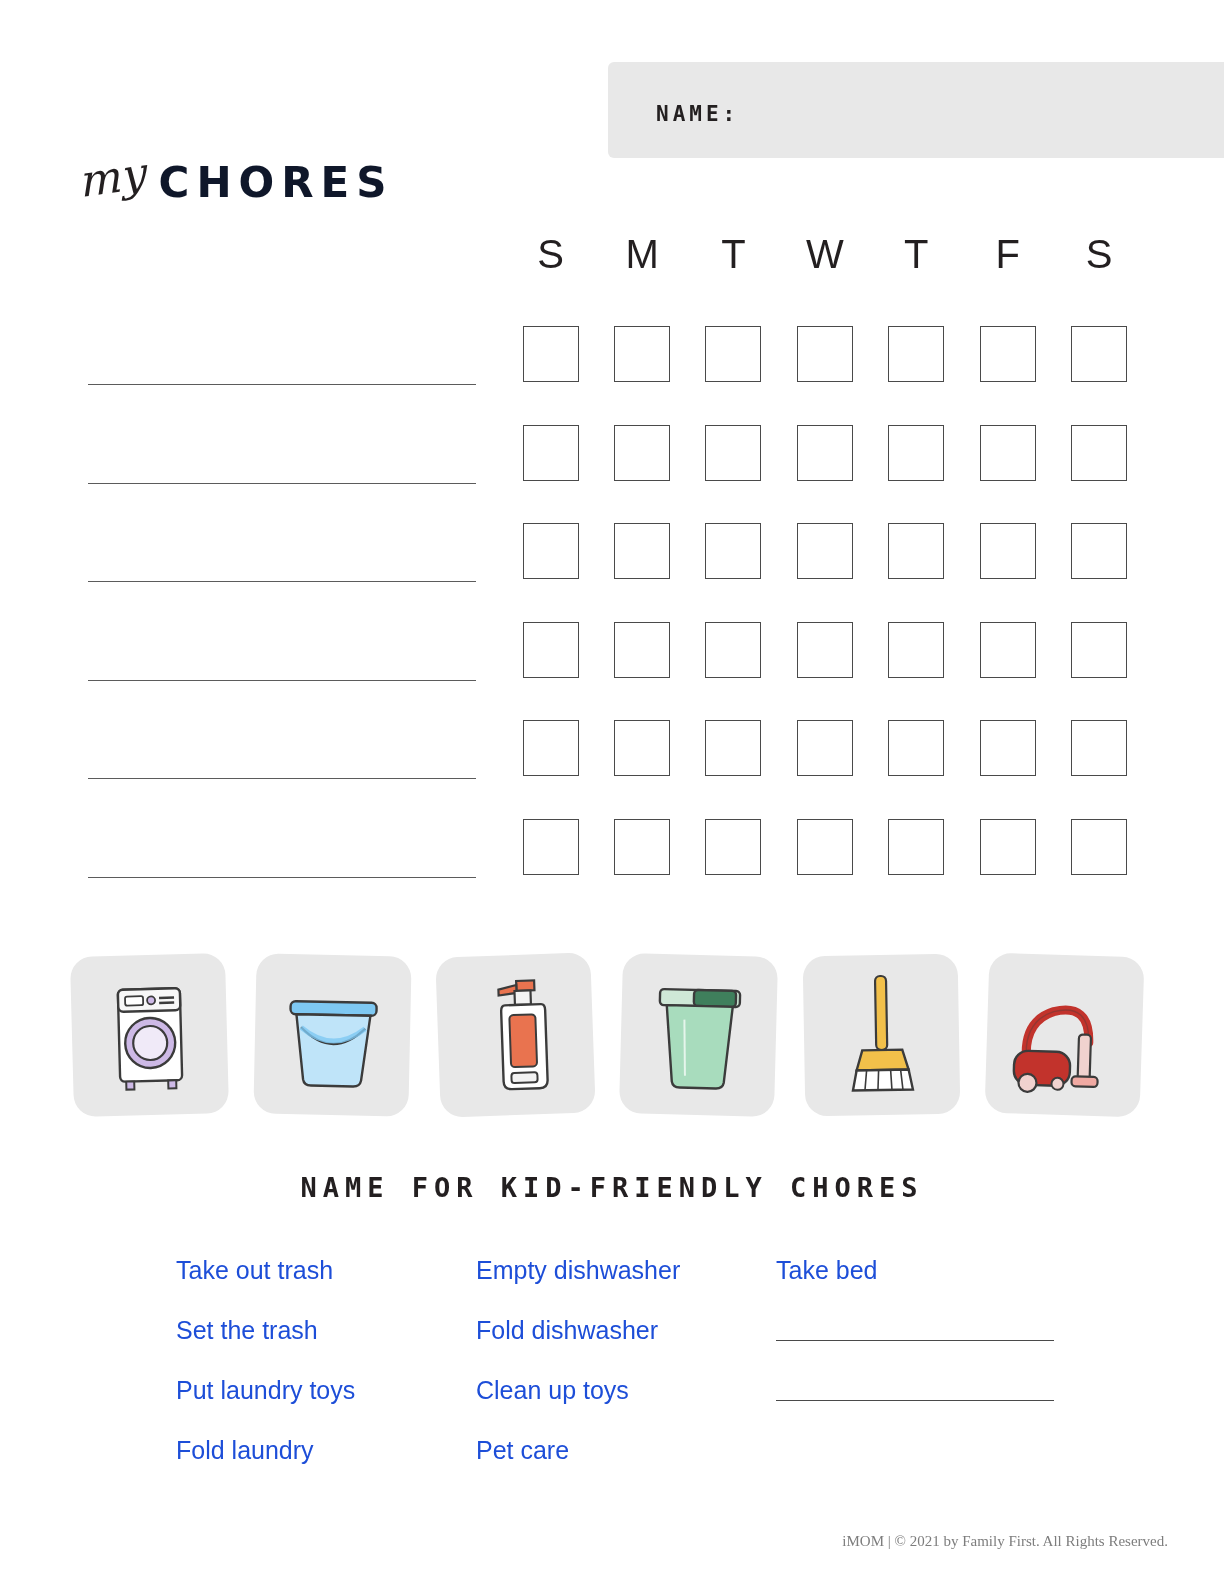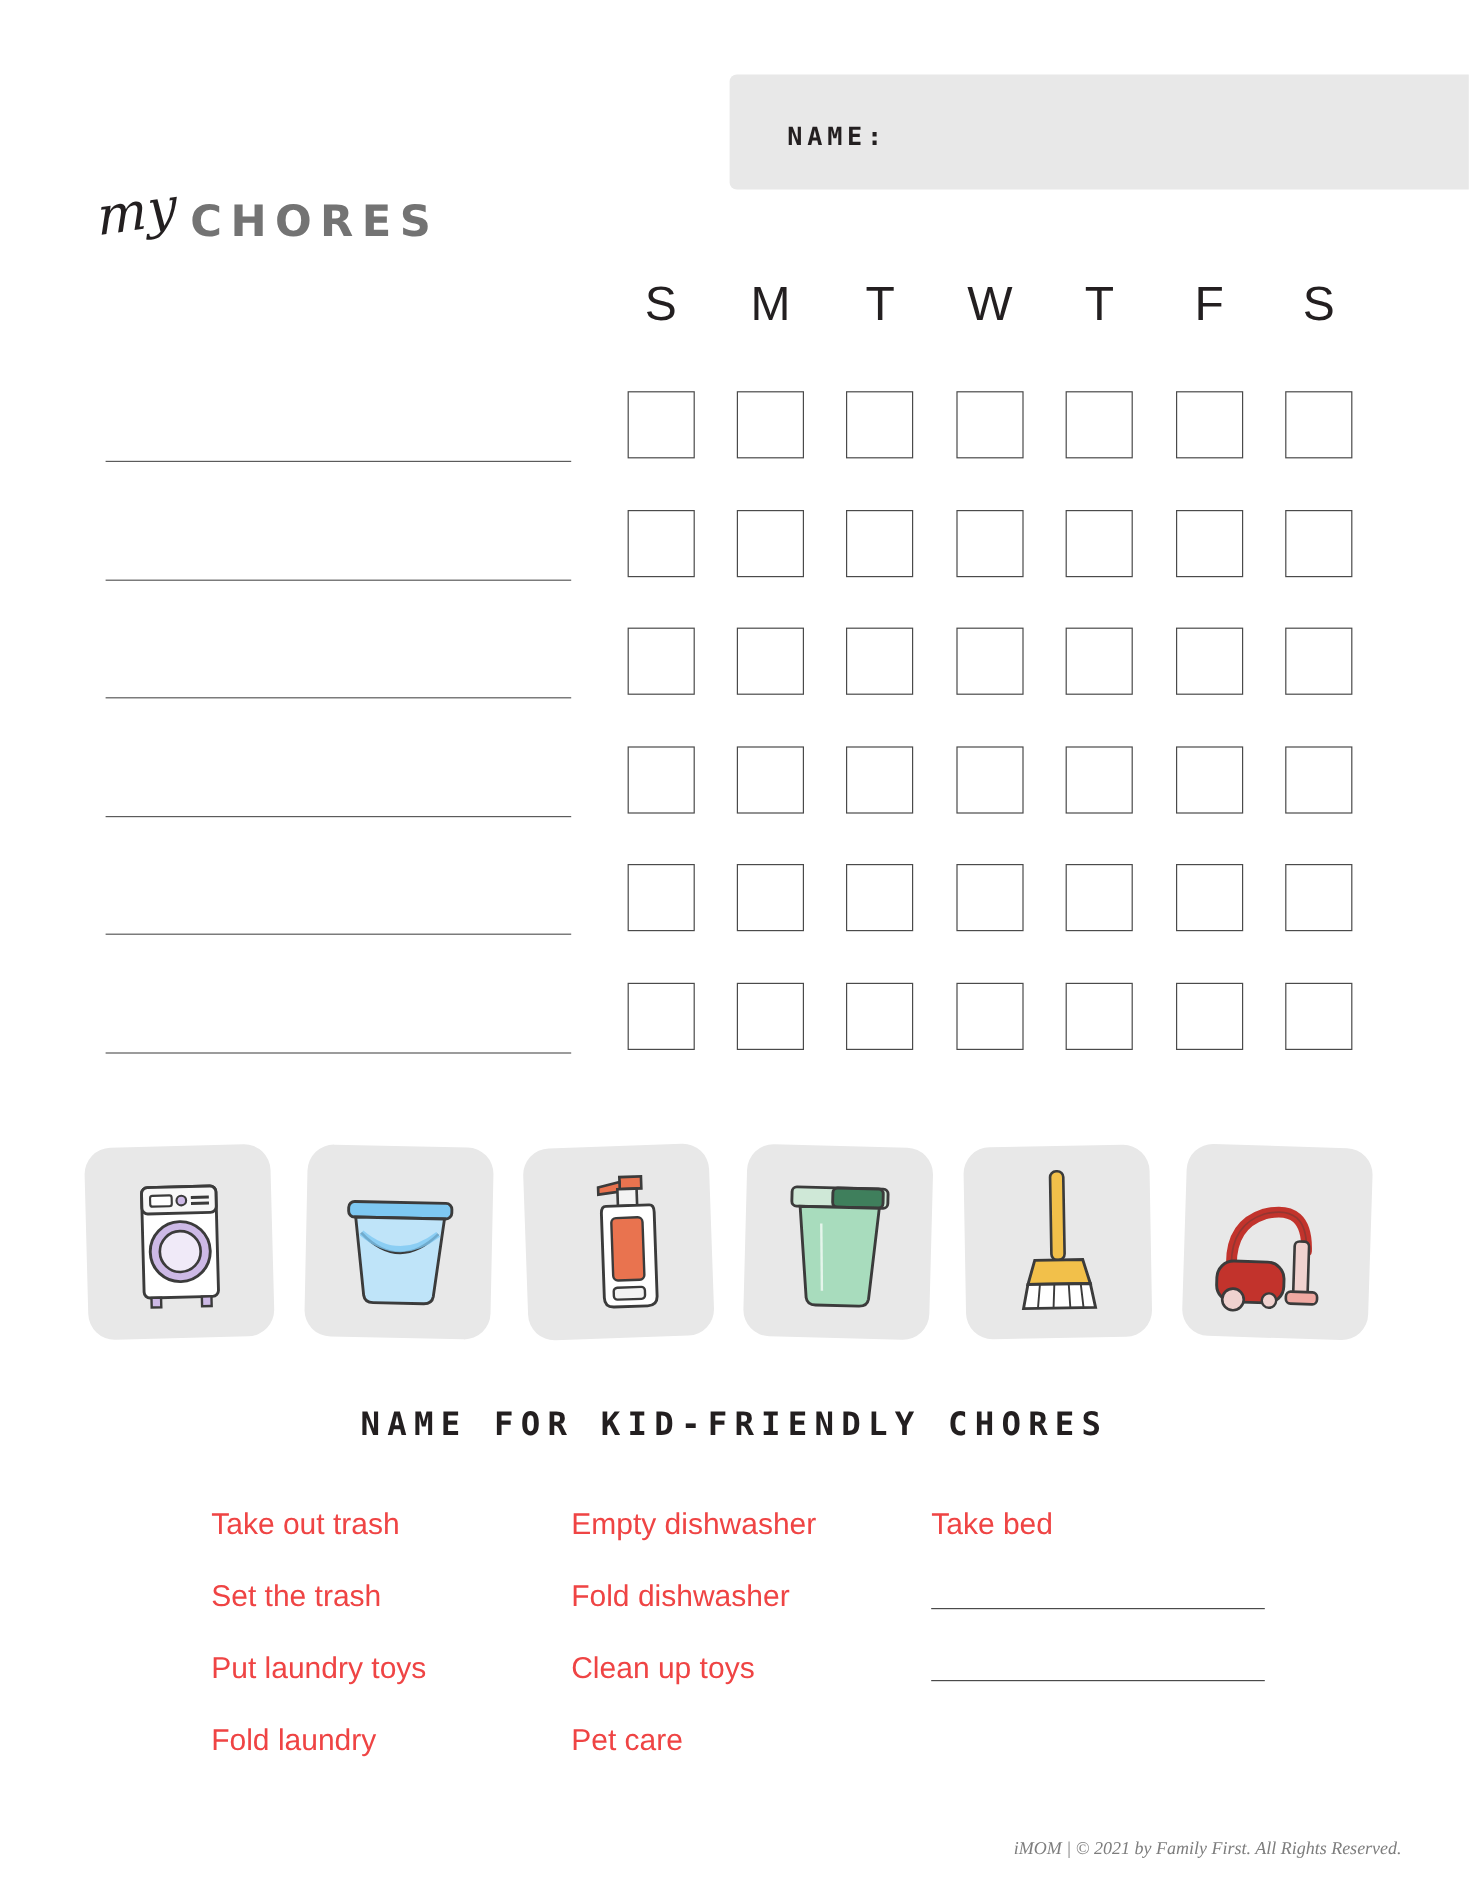--- a/index.html
+++ b/index.html
@@ -49,25 +49,25 @@
     font-family: "DejaVu Serif", serif;
     font-style: italic;
     font-size: 44px;
     transform: rotate(-8deg) skewX(-6deg);
     transform-origin: bottom left;
     line-height: 1;
     padding-right: 10px;
     color: #231f20;
   }
   .title-chores {
-    font-size: 36px;
+    font-size: 42px;
     letter-spacing: 7px;
     font-weight: 700;
     line-height: 1;
-    color: #737373;
+    color: #0f172a;
     font-family: "DejaVu Sans", sans-serif;
   }
 
   
   .days {
     position: absolute;
     left: 505px;
     top: 232px;
     width: 640px;
     display: flex;
@@ -164,21 +164,21 @@
     top: 1240px;
     left: 176px;
     width: 960px;
     display: flex;
   }
   .ideas-col {
     width: 300px;
   }
   .idea {
     font-size: 25px;
-    color: #ef4444;
+    color: #1d4ed8;
     height: 60px;
     line-height: 60px;
     white-space: nowrap;
   }
   .idea-blank {
     height: 60px;
     position: relative;
   }
   .idea-blank span {
     position: absolute;
@@ -189,21 +189,20 @@
   }
 
   
   .footer {
     position: absolute;
     right: 56px;
     bottom: 34px;
     font-size: 15px;
     color: #7d7d7d;
     font-family: "Liberation Serif", serif;
-    font-style: italic;
   }
 </style>
 </head>
 <body>
 
 <div class="name-box">
   <div class="name-label">NAME:</div>
 </div>
 
 <div class="title-wrap">

